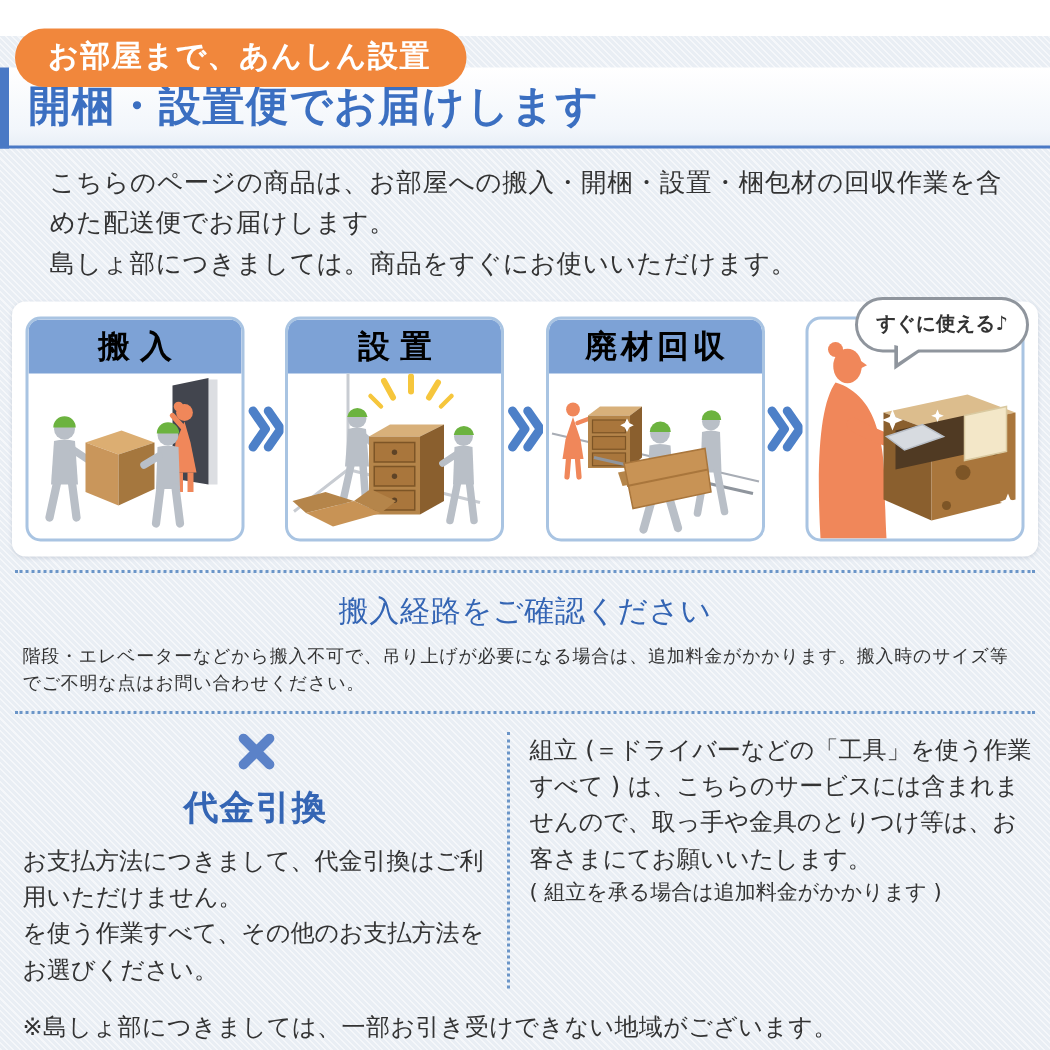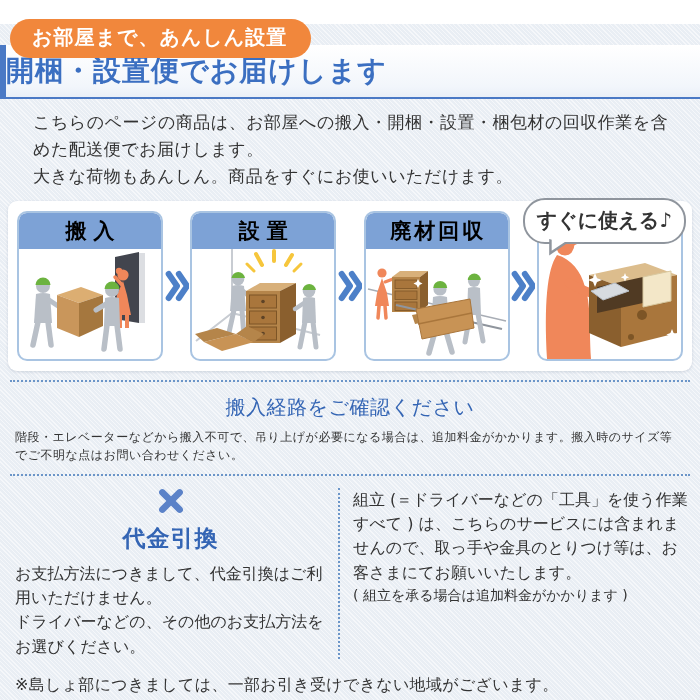--- a/index.html
+++ b/index.html
@@ -13,20 +13,21 @@
   .top-strip { height:24px; background:#fff; }
   .badge {
     position:absolute; top:19px; left:10px; z-index:3;
     background:#f1873c; color:#fff; font-weight:bold; font-size:20px;
     padding:5px 24px 7px 22px; border-radius:22px; letter-spacing:1px;
   }
   .main-header {
     margin-top:21px; height:54px; display:flex; align-items:center;
     border-left:6px solid #4a79c5; border-bottom:2px solid #4a79c5;
     background:linear-gradient(180deg,#ffffff 0%,#f2f6fb 80%,#e9eff7 100%);
+    padding-left:13px;
   }
   .main-header h1 { font-size:28px; color:#3b6fc1; letter-spacing:1px; font-weight:bold; }
   .intro { padding:10px 15px 6px; font-size:17px; line-height:1.58; letter-spacing:.5px;margin-left:18px; }
   .intro p { margin:0; }
   .flow {
     margin:5px 8px 0; height:170px; background:#fff; border-radius:9px;
     box-shadow:0 1px 3px rgba(60,80,110,.18);
     display:flex; align-items:center; justify-content:space-between; padding:0 9px;
   }
   .card {
@@ -37,21 +38,21 @@
   .card-header {
     height:36px; background:#7da2d6; border-radius:7px 7px 0 0;
     display:flex; align-items:center; justify-content:center;
     color:#000000; font-size:21px; font-weight:bold; letter-spacing:7px; text-indent:7px;
   }
   .card svg.illus { display:block; }
   .chevron { flex:0 0 auto; width:24px; height:40px; margin:0 1px; }
   .bubble {
     position:absolute; top:-15px; right:-5px; z-index:2;
     background:#fff; border:2px solid #8f959d; border-radius:22px;
-    padding:7px 12px 8px; font-size:20px; font-weight:bold; color:#333; white-space:nowrap;
+    padding:7px 12px 8px; font-size:13px; font-weight:bold; color:#333; white-space:nowrap;
   }
   .bubble::before {
     content:""; position:absolute; left:22px; bottom:-15px;
     border-left:4px solid transparent; border-right:14px solid transparent;
     border-top:16px solid #8f959d; transform:rotate(14deg);
   }
   .bubble::after {
     content:""; position:absolute; left:25px; bottom:-10px;
     border-left:3px solid transparent; border-right:11px solid transparent;
     border-top:12px solid #fff; transform:rotate(14deg);
@@ -77,21 +78,21 @@
 <div class="page">
   <div class="top-strip"></div>
   <div class="badge">お部屋まで、あんしん設置</div>
 
   <div class="main-header">
     <h1>開梱・設置便でお届けします</h1>
   </div>
 
   <div class="intro">
     <p>こちらのページの商品は、お部屋への搬入・開梱・設置・梱包材の回収作業を含めた配送便でお届けします。</p>
-    <p>大きな荷物もあんしん。商品をすぐにお使いいただけます。</p>
+    <p>島しょ部につきましては。商品をすぐにお使いいただけます。</p>
   </div>
 
   <div class="flow">
 
     <div class="card clip">
       <div class="card-header">搬入</div>
       <svg class="illus" width="142" height="110" viewBox="0 0 142 110">
         <rect x="120" y="4" width="6" height="70" fill="#dcdee2"></rect>
         <polygon points="96,8 120,3 120,74 96,70" fill="#42454e"></polygon>
         <circle cx="100" cy="22" r="3.2" fill="#f0875a"></circle>
@@ -256,21 +257,21 @@
   <div class="columns">
     <div class="col col-left">
       <div class="col-heading">
         <svg width="26" height="26" viewBox="0 0 24 24">
           <path d="M4,4 L20,20 M20,4 L4,20" stroke="#5b82c8" stroke-width="6" stroke-linecap="round"></path>
         </svg>
         <span class="title">代金引換</span>
       </div>
       <div class="col-body">
         <p>お支払方法につきまして、代金引換はご利用いただけません。</p>
-        <p>ドライバーなどの、その他のお支払方法をお選びください。</p>
+        <p>を使う作業すべて、その他のお支払方法をお選びください。</p>
       </div>
     </div>
 
     <div class="col col-right">
       <div class="col-body">
         <p>組立 (＝ドライバーなどの「工具」を使う作業すべて ) は、こちらのサービスには含まれませんので、取っ手や金具のとりつけ等は、お客さまにてお願いいたします。</p>
         <p class="col-note">( 組立を承る場合は追加料金がかかります )</p>
       </div>
     </div>
   </div>

